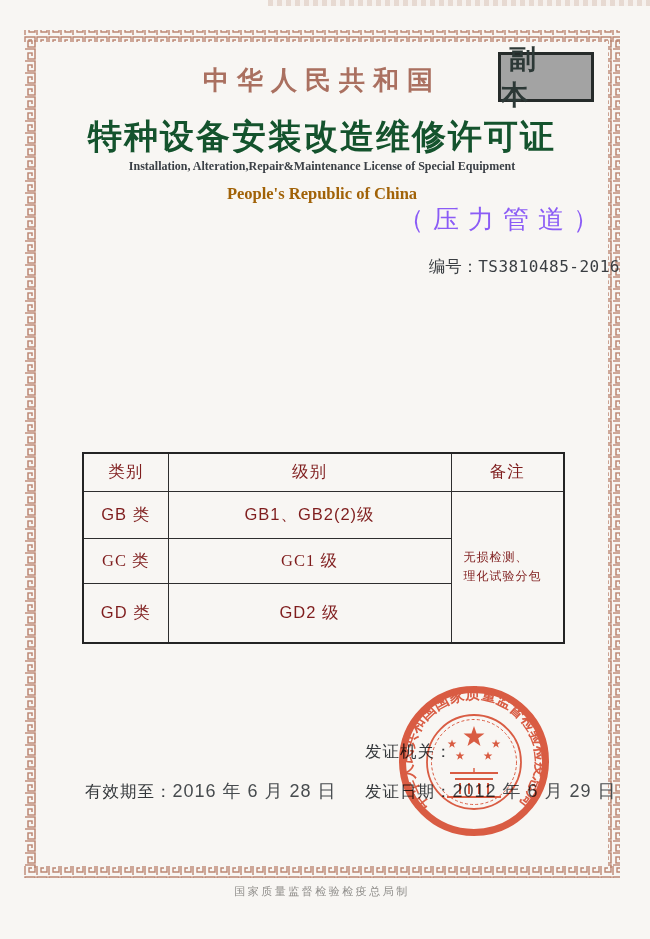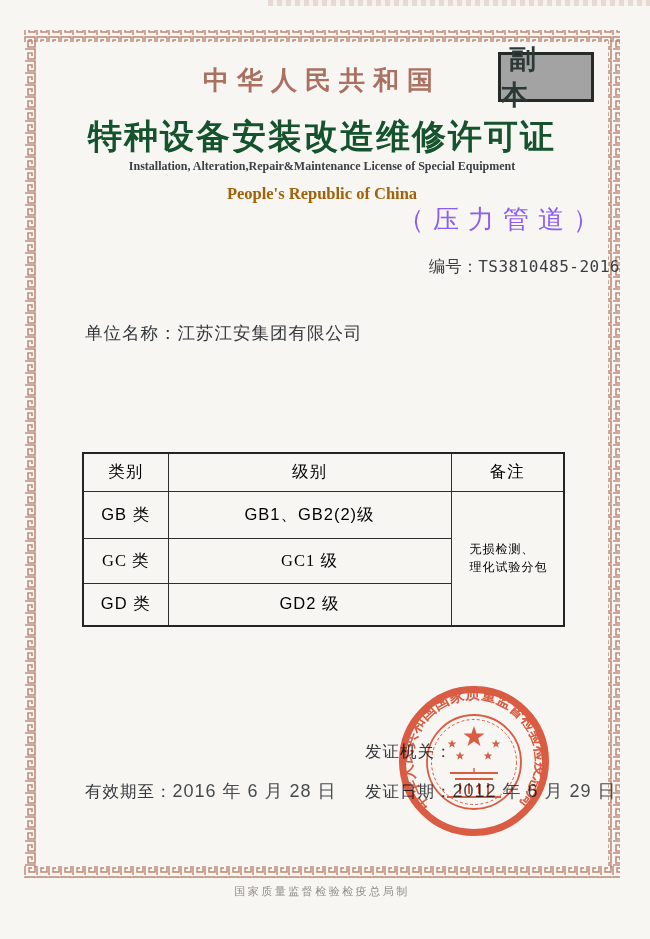--- a/index.html
+++ b/index.html
@@ -42,27 +42,27 @@
   .field-addr{top:357px;}
   .intro{left:117px;top:419px;font-size:18px;color:#33373a;letter-spacing:1px;}
 
   table.scope{
     position:absolute;left:82px;top:452px;
     border-collapse:collapse;table-layout:fixed;
     width:481px;
   }
   table.scope td,table.scope th{
     border:1.5px solid #2e2e2e;
-    font-weight:normal;font-size:16.5px;color:#000000;
+    font-weight:normal;font-size:16.5px;color:#7f1d1d;
     text-align:center;vertical-align:middle;
-    letter-spacing:1px;padding:6px;
+    letter-spacing:1px;padding:0;
   }
   table.scope{border:2.5px solid #242424;}
   .col-cat{width:85px;}  .col-lvl{width:283px;} .col-rem{width:113px;}
-  .row-head{height:38px;} .row-b1{height:47px;} .row-b2{height:45px;font-family:Liberation Serif, serif;} .row-b3{height:43px;}
+  .row-head{height:38px;} .row-b1{height:47px;} .row-b2{height:45px;font-family:Liberation Serif, serif;} .row-b3{height:60px;}
   .remark-cell div{line-height:1.55;text-align:left;padding-left:12px;font-size:12px;}
 
   .foot-line{font-size:16.5px;color:#34383b;letter-spacing:1px;}
   .f-approve{left:85px;top:741px;}
   .f-issueorg{left:365px;top:741px;}
   .f-valid{left:85px;top:779px;text-align:right;}
   .f-issuedate{left:365px;top:779px;}
   .date-val{font-size:18px;color:#474b4e;letter-spacing:1px;}
 
   .made-by{top:884px;font-size:11px;color:#8f8d8a;letter-spacing:2.5px;}
@@ -101,23 +101,20 @@
   <div class="abs center title-cn1">中华人民共和国</div>
   <div class="abs center title-cn2">特种设备安装改造维修许可证</div>
   <div class="abs center title-en1">Installation, Alteration,Repair&amp;Maintenance License of Special Equipment</div>
   <div class="abs center title-en2">People's Republic of China</div>
   <div class="abs center category">（压力管道）</div>
 
   <div class="abs license-line">
     <span>编号：</span><span class="num">TS3810485-2016</span>
   </div>
 
-  <div class="abs field-line field-name">
-    <span>单位名称：</span><span>江苏江安集团有限公司</span>
-  </div>
 
 
   <table class="scope">
     <colgroup>
         <col class="col-cat">
         <col class="col-lvl">
         <col class="col-rem">
       </colgroup>
     <tbody>
         <tr class="row-head">

